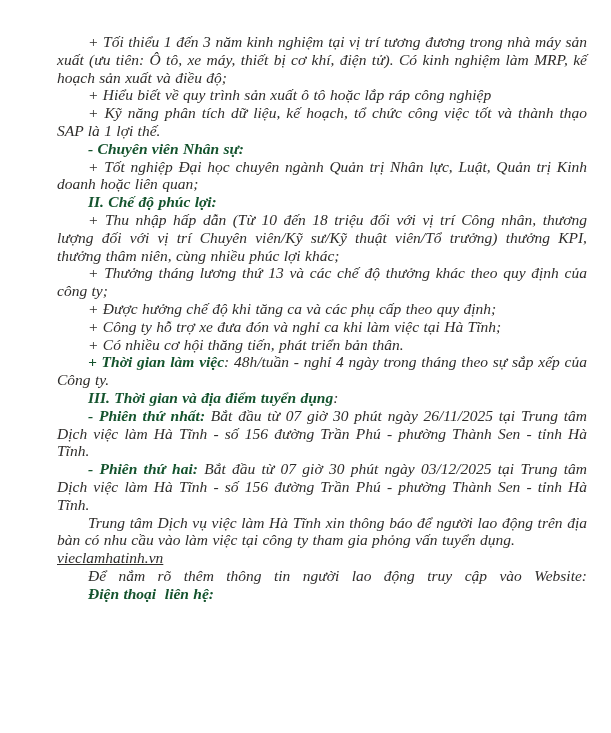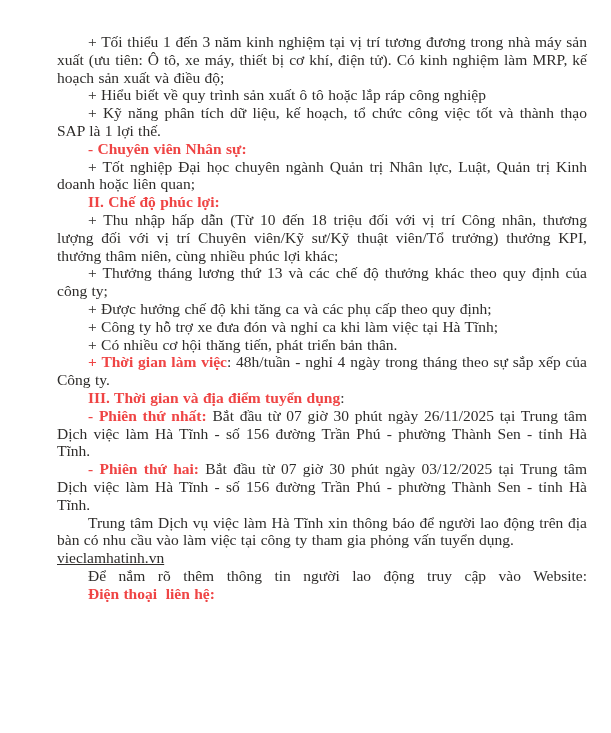--- a/index.html
+++ b/index.html
@@ -14,32 +14,33 @@
     color: #2e2c2a;
     overflow: hidden;
   }
   .page {
     box-sizing: border-box;
     width: 610px;
     height: 733px;
     padding: 33px 23px 0 57px;
     background: #ffffff;
     overflow: hidden;
+    font-style: italic;
   }
   .para {
     margin: 0;
     font-size: 15.5px;
     line-height: 17.8px;
     text-align: justify;
     text-indent: 31px;
     word-spacing: 0.5px;
   }
   .para.no-indent { text-indent: 0; }
   .para.last-justify { text-align-last: justify; }
-  .run.b { font-weight: bold; color: #ef4444; }
+  .run.b { font-weight: bold; color: #14532d; }
   .run.u { text-decoration: underline; }
 </style>
 </head>
 <body>
 
 <div class="page">
   <div id="doc">
       <p class="para"><span class="run">+ Tối thiểu 1 đến 3 năm kinh nghiệm tại vị trí tương đương trong nhà máy sản xuất (ưu tiên: Ô tô, xe máy, thiết bị cơ khí, điện tử). Có kinh nghiệm làm MRP, kế hoạch sản xuất và điều độ;</span></p>
       <p class="para"><span class="run">+ Hiểu biết về quy trình sản xuất ô tô hoặc lắp ráp công nghiệp</span></p>
       <p class="para"><span class="run">+ Kỹ năng phân tích dữ liệu, kế hoạch, tổ chức công việc tốt và thành thạo SAP là 1 lợi thế.</span></p>

